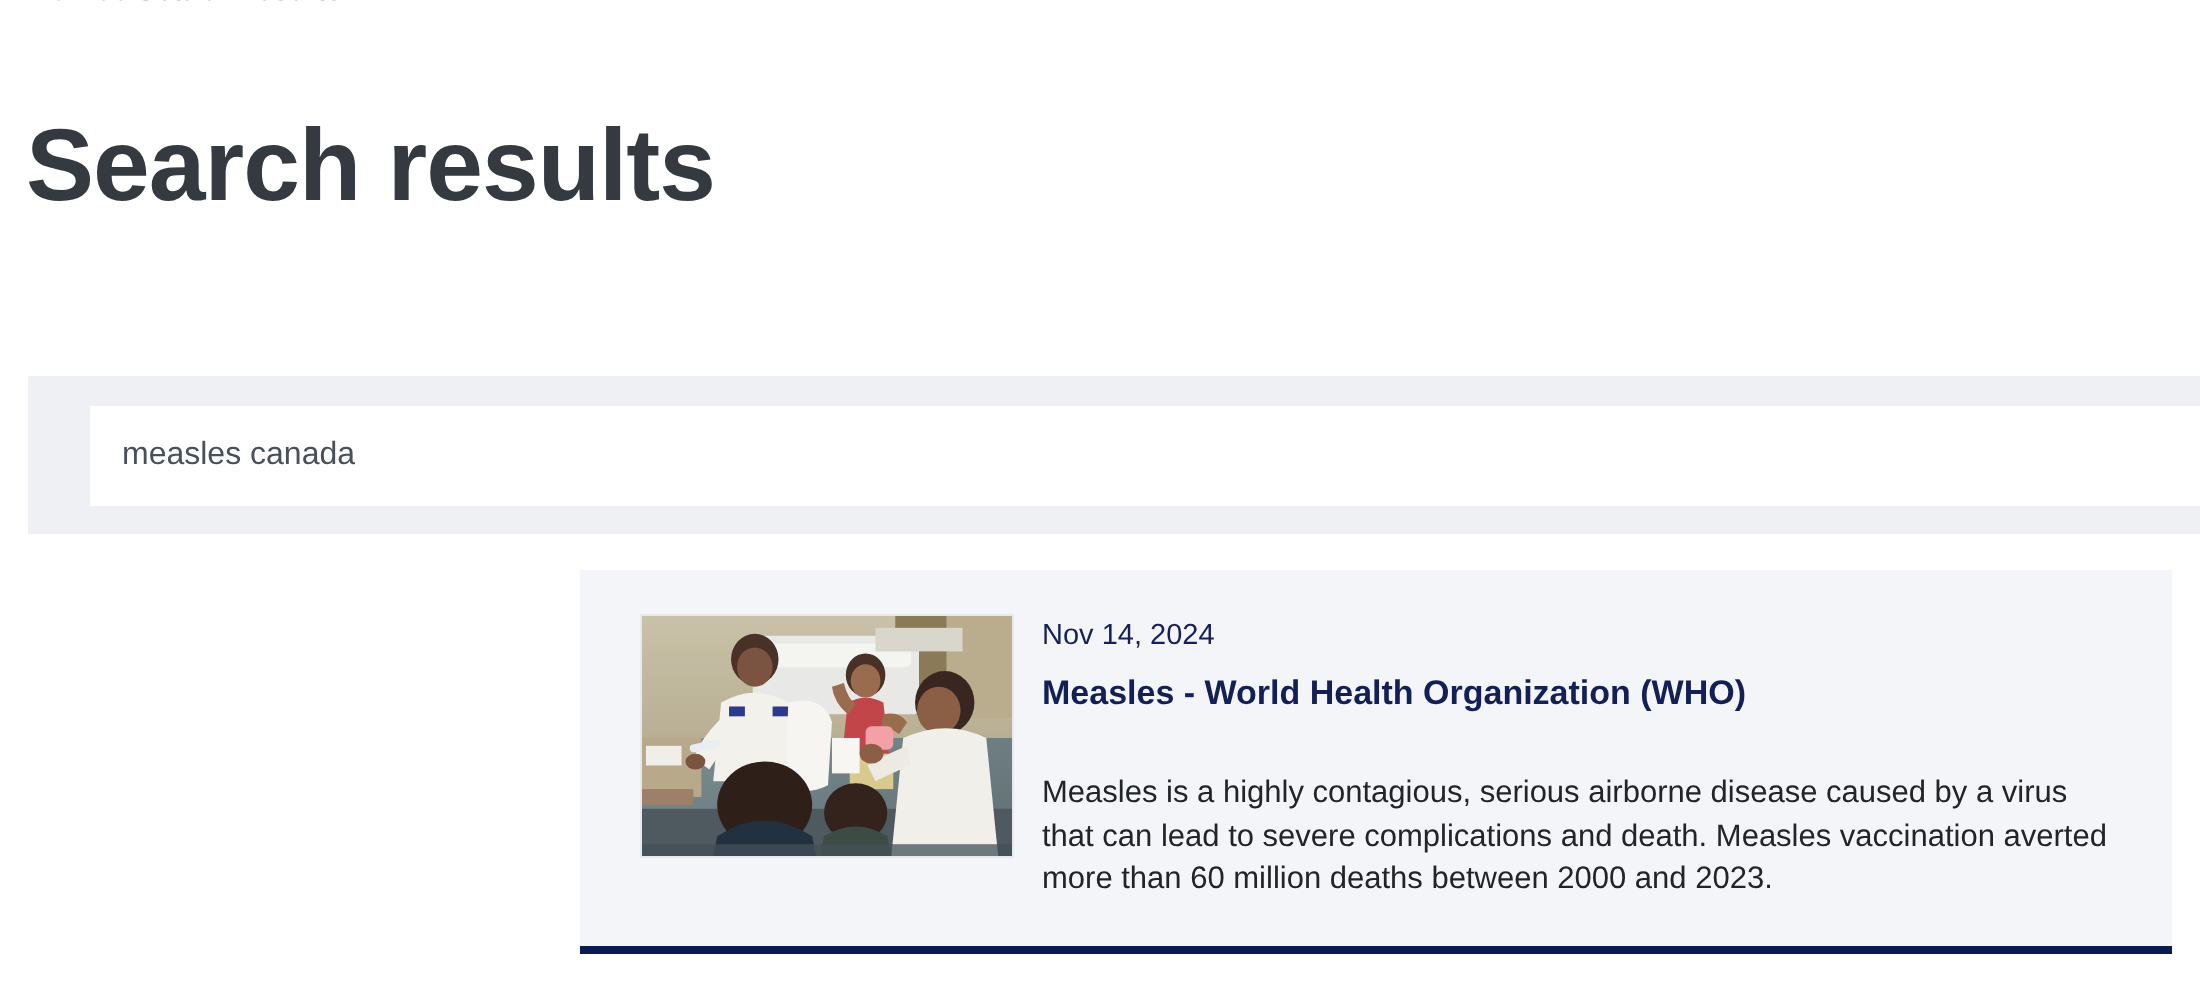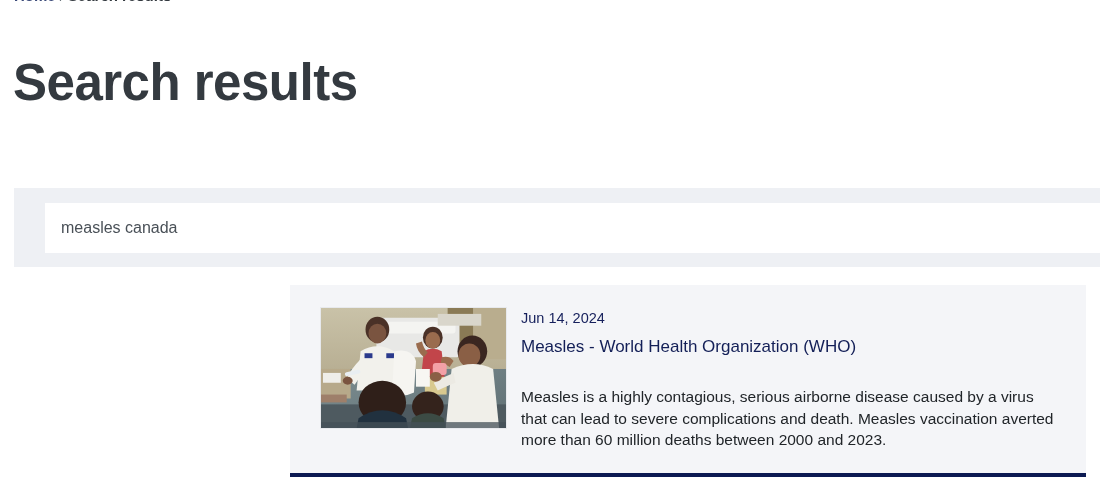--- a/index.html
+++ b/index.html
@@ -123,21 +123,21 @@
   .result-date {
     font-size: 14.5px;
     line-height: 20px;
     color: #16205c;
     margin-bottom: 7px;
   }
   .result-title {
     display: block;
     font-size: 17px;
     line-height: 23px;
-    font-weight: 400;
+    font-weight: 700;
     color: #131f57;
     text-decoration: none;
     margin-bottom: 14px;
   }
   .result-desc {
     font-size: 15.5px;
     line-height: 21.5px;
     color: #212529;
     max-width: 545px;
     margin-top: 28px;
@@ -230,21 +230,21 @@
           <ellipse cx="62" cy="96" rx="24" ry="22" fill="#2f1f19"></ellipse>
           <path d="M38 112 q24 -16 48 0 l2 10 h-52 z" fill="#21313f"></path>
 
           <ellipse cx="108" cy="100" rx="16" ry="15" fill="#34231c"></ellipse>
           <path d="M92 112 q16 -10 32 0 l2 10 h-36 z" fill="#3c4b44"></path>
 
           <rect x="0" y="116" width="187" height="6" fill="#445058" opacity="0.75"></rect>
         </svg>
       </div>
       <div class="result-body">
-        <div class="result-date">Jun 14, 2024</div>
+        <div class="result-date">Nov 14, 2024</div>
         <a class="result-title" href="#">Measles - World Health Organization (WHO)</a>
         <div class="result-desc">Measles is a highly contagious, serious airborne disease caused by a virus that can lead to severe complications and death. Measles vaccination averted more than 60 million deaths between 2000 and 2023.</div>
       </div>
     </div>
 
     <div class="result-card is-stub"></div>
 
   </div>
 </div>
 

